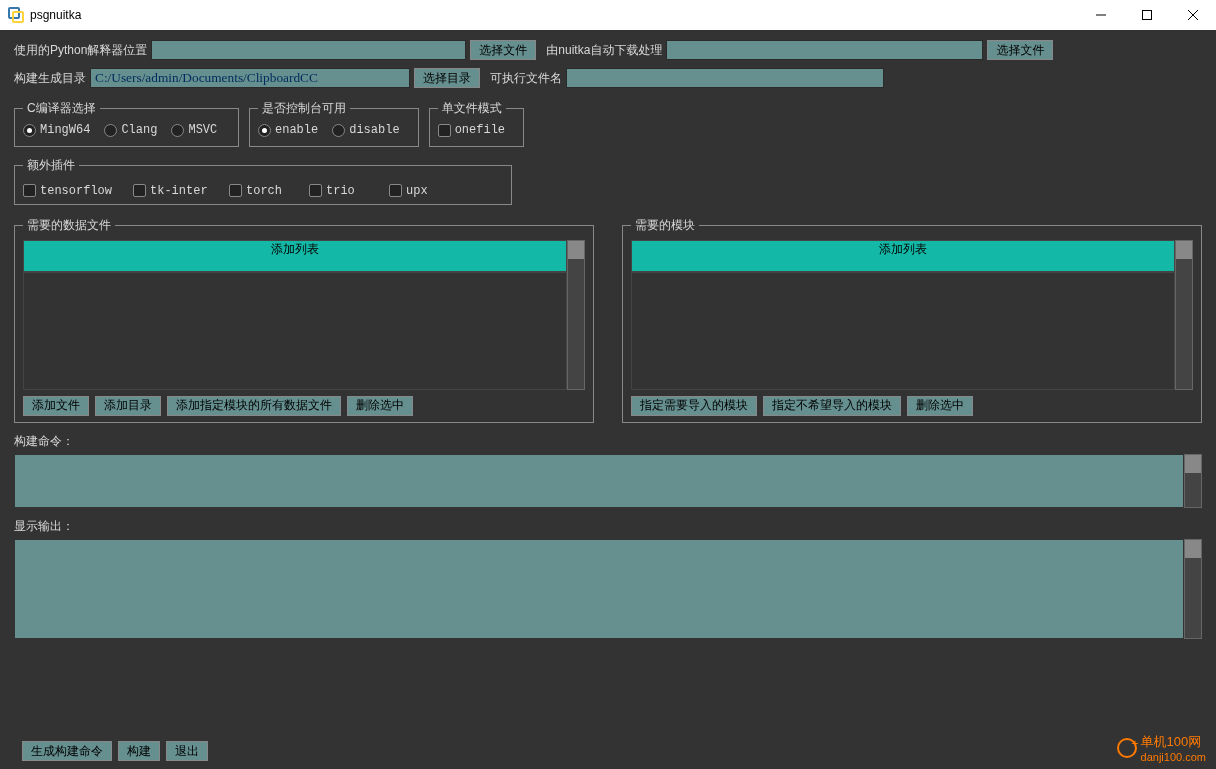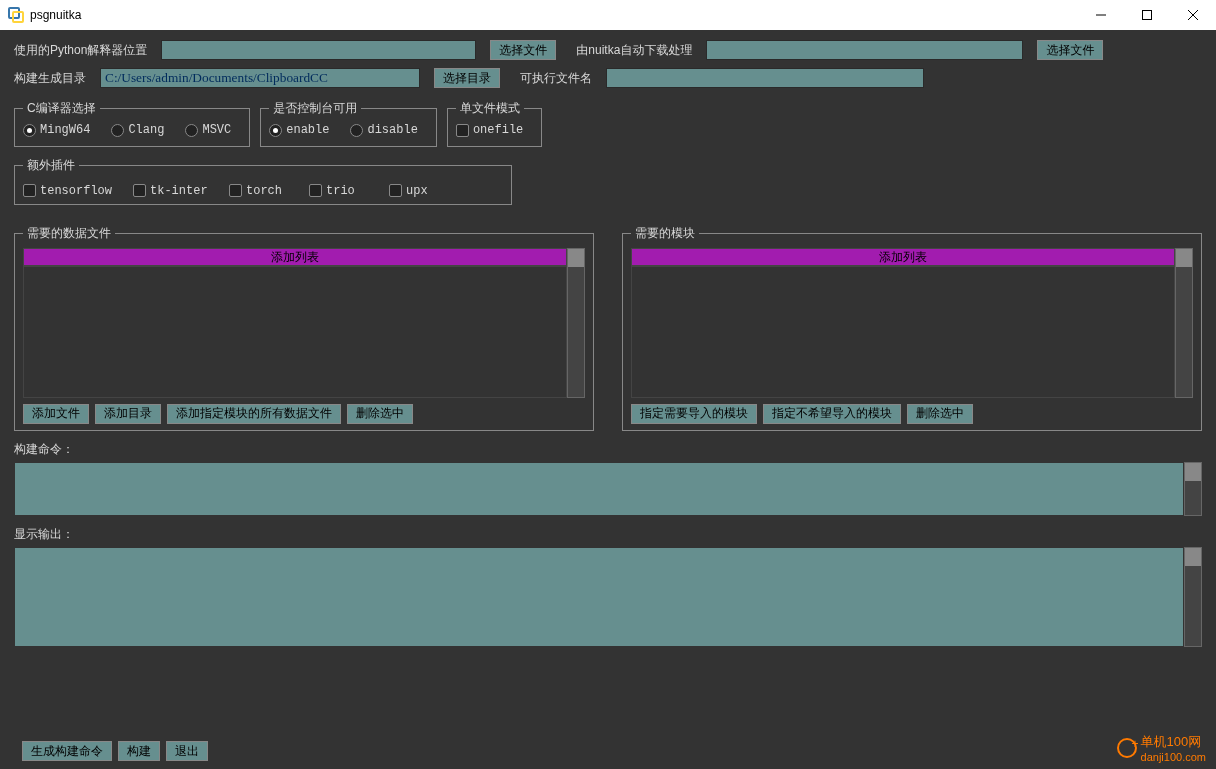--- a/index.html
+++ b/index.html
@@ -16,42 +16,42 @@
   display: flex; align-items: center; padding-left: 8px;
   font-size: 12px;
 }
 .titlebar .icon { width: 16px; height: 16px; margin-right: 6px; position: relative; }
 .titlebar .icon::before { content:""; position:absolute; width:8px; height:8px; border:2px solid #3776ab; border-radius:2px; top:0; left:0; }
 .titlebar .icon::after { content:""; position:absolute; width:8px; height:8px; border:2px solid #ffd43b; border-radius:2px; bottom:0; right:0; }
 .winctrls { margin-left:auto; display:flex; }
 .winbtn { width:46px; height:30px; display:flex; align-items:center; justify-content:center; font-size:12px; font-family:Arial; }
 .winbtn svg { stroke:#000; }
 .content { padding: 10px 14px 8px 14px; }
-.row { display:flex; align-items:center; margin-bottom:8px; gap:14px; }
+.row { display:flex; align-items:center; margin-bottom:8px; gap:4px; }
 .label { white-space:nowrap; }
 .textfield { background:#668f8f; border:1px solid #2a2a2a; height:20px; color:#000; padding:0 4px; font-family:"Courier New",monospace; }
 .textfield.mono { color:#002b5c; }
 .btn { background:#668f8f; border:1px solid #888; height:20px; padding:0 8px; color:#000; cursor:pointer; display:inline-flex; align-items:center; font-size:12px; }
 fieldset { border:1px solid #888; padding:6px 8px 6px 8px; margin-top:4px; position:relative; }
 legend { padding:0 4px; font-size:12px; color:#d8d8d8; }
-.fsrow { display:flex; align-items:center; gap:11px; }
+.fsrow { display:flex; align-items:center; gap:4px; }
 .radio, .chk { display:inline-flex; align-items:center; gap:4px; margin-right:10px; font-family:"Courier New",monospace; white-space:nowrap; }
 .radio input, .chk input { width:13px; height:13px; background:#222; border:1px solid #888; appearance:none; position:relative; }
 .radio input { border-radius:50%; }
 .radio input:checked::after { content:""; position:absolute; width:5px; height:5px; background:#fff; border-radius:50%; top:3px; left:3px; }
 .chk input { border-radius:2px; }
 .chk input:checked::after { content:"✓"; position:absolute; top:-2px; left:1px; color:#fff; font-size:11px; }
 .radio.disabled { color:#777; }
 .groups-row { display:flex; gap:10px; margin-top:8px; }
 .plugins-grid .prow { display:flex; margin-top:4px; }
 .plugins-grid .chk { min-width:86px; }
-.two-col { display:flex; gap:28px; margin-top:16px; }
+.two-col { display:flex; gap:28px; margin-top:8px; }
 .two-col fieldset { flex:1; }
 .listwrap { position:relative; height:150px; display:flex; }
-.listhead { background:#a21caf; height:18px; text-align:center; color:#000; border:1px solid #444; flex:0 0 auto; }
+.listhead { background:#14b8a6; height:32px; text-align:center; color:#000; border:1px solid #444; flex:0 0 auto; }
 .listbody { flex:1; background:#333; border:1px solid #444; }
 .listcolumn { flex:1; display:flex; flex-direction:column; }
 .vsb { width:18px; background:#444; border:1px solid #666; position:relative; }
 .vsb .thumb { position:absolute; top:0; width:100%; height:18px; background:#888; }
 .btnrow { display:flex; gap:6px; margin-top:6px; }
 .section-label { margin-top:10px; }
 .textarea-wrap { display:flex; margin-top:4px; }
 .textarea { flex:1; background:#668f8f; border:1px solid #333; }
 .footer { position:absolute; bottom:8px; left:22px; display:flex; gap:6px;justify-content:flex-end; }
 .watermark { position:absolute; right:10px; bottom:6px; color:#ff7a00; font-size:13px; display:flex; align-items:center; gap:4px; }

